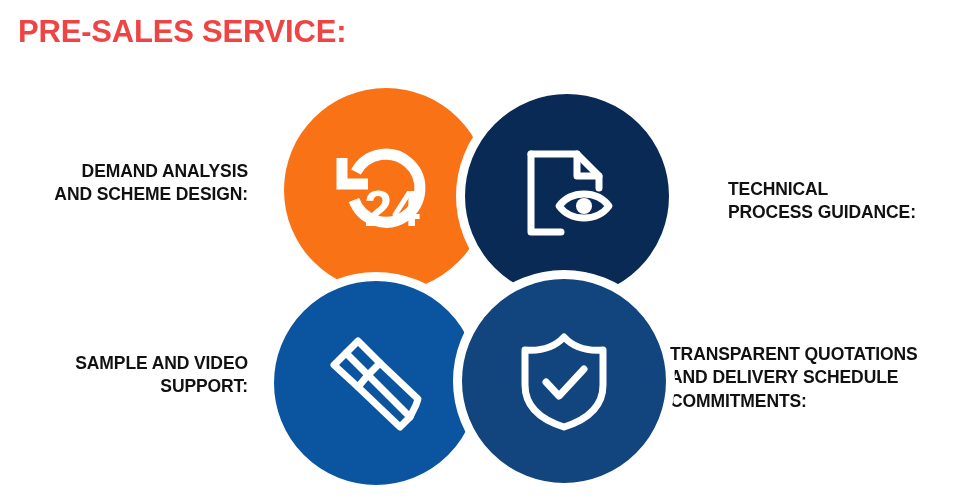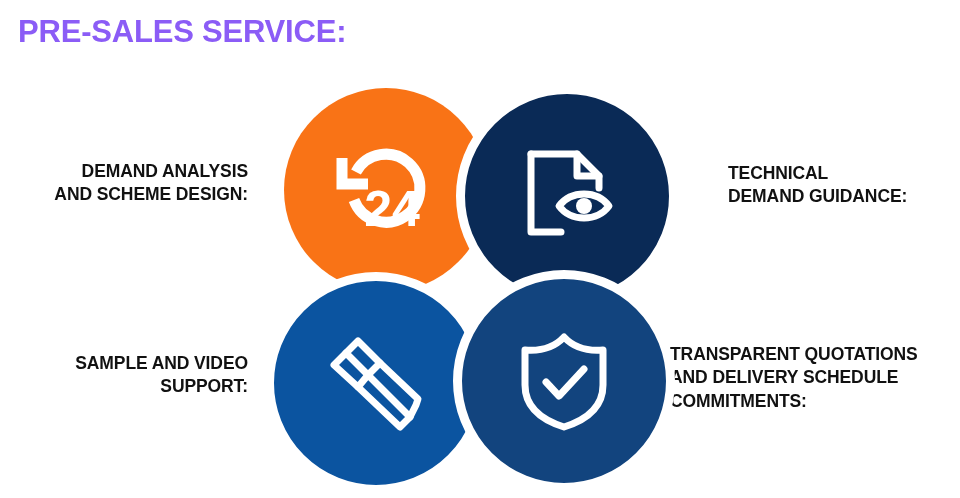--- a/index.html
+++ b/index.html
@@ -16,21 +16,21 @@
     -webkit-font-smoothing: antialiased;
   }
 
   
   #page-title {
     position: absolute;
     left: 18px;
     top: 14px;
     font-size: 31px;
     font-weight: bold;
-    color: #8b5cf6;
+    color: #ef4444;
     letter-spacing: -0.2px;
     white-space: nowrap;
   }
 
   
   #circle-cluster {
     position: absolute;
     left: 260px;
     top: 80px;
     width: 416px;
@@ -110,21 +110,21 @@
     top: 160px;
     width: 260px;
   }
   #label-sample {
     right: 712px;
     top: 352px;
     width: 260px;
   }
   #label-technical {
     left: 728px;
-    top: 162px;
+    top: 178px;
     width: 232px;
   }
   #label-transparent {
     left: 670px;
     top: 343px;
     width: 292px;
   }
   .label .line { display: block; white-space: nowrap; }
 </style>
 </head>
@@ -189,21 +189,21 @@
 
 </div>
 
 <div class="label label-left" id="label-demand">
   <span class="line">DEMAND ANALYSIS</span>
   <span class="line">AND SCHEME DESIGN:</span>
 </div>
 
 <div class="label label-right" id="label-technical">
   <span class="line">TECHNICAL</span>
-  <span class="line">DEMAND GUIDANCE:</span>
+  <span class="line">PROCESS GUIDANCE:</span>
 </div>
 
 <div class="label label-left" id="label-sample">
   <span class="line">SAMPLE AND VIDEO</span>
   <span class="line">SUPPORT:</span>
 </div>
 
 <div class="label label-right" id="label-transparent">
   <span class="line">TRANSPARENT QUOTATIONS</span>
   <span class="line">AND DELIVERY SCHEDULE</span>

